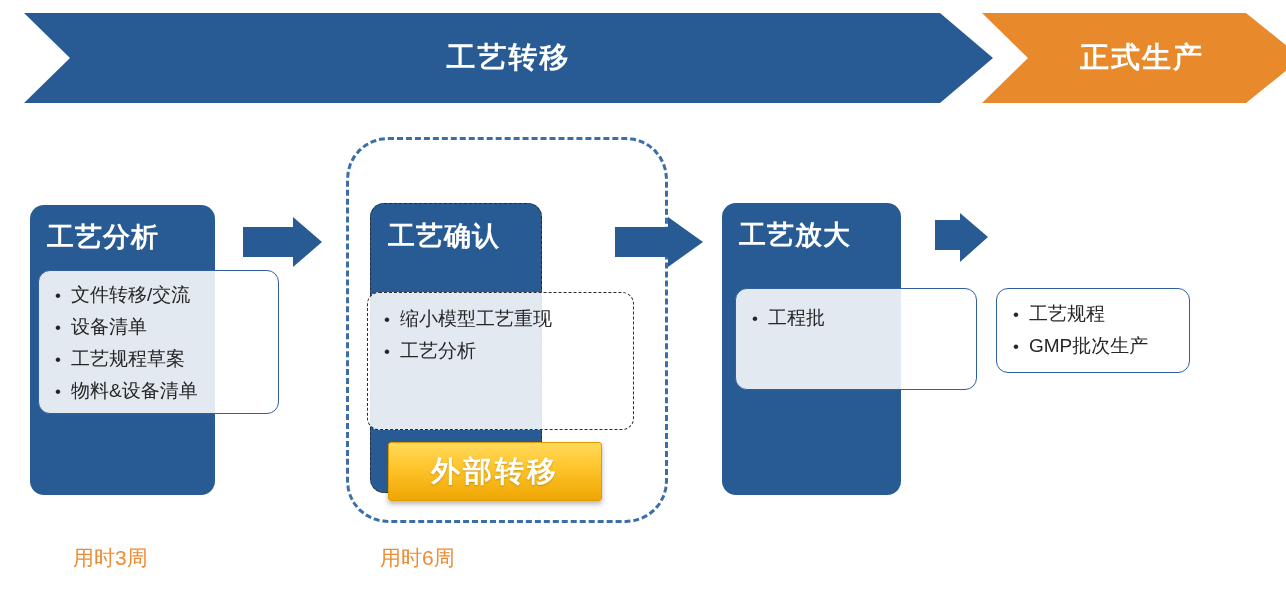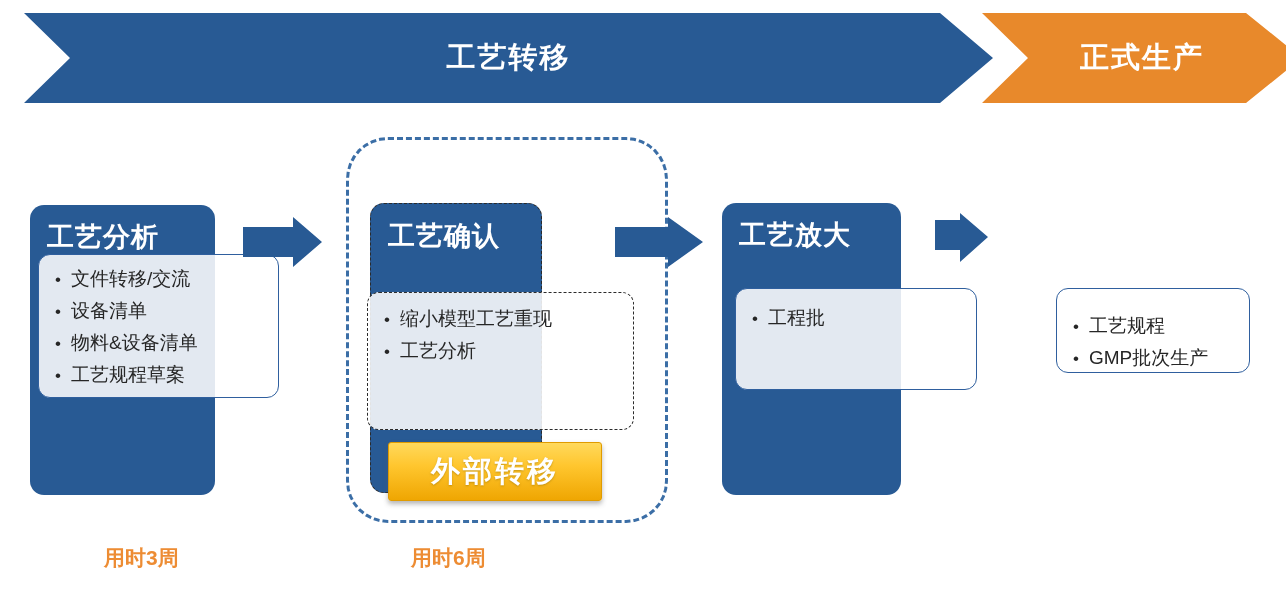--- a/index.html
+++ b/index.html
@@ -40,24 +40,24 @@
   #box2{left:370px;top:203px;width:172px;height:290px;border:1px dashed #2b2b2b;}
   #box3{left:722px;top:203px;width:179px;height:292px;}
   #box4{left:1010px;top:203px;width:193px;height:292px;}
   
   .panel{
     position:absolute;box-sizing:border-box;border-radius:12px;
     background:rgba(255,255,255,0.87);z-index:3;
   }
   .panel-solid{border:1.5px solid #2F5F9E;}
   .panel-dashed{border:1.2px dashed #2b2b2b;}
-  #panel1{left:38px;top:254px;width:241px;height:144px;padding-top:8px;}
+  #panel1{left:38px;top:270px;width:241px;height:144px;padding-top:8px;}
   #panel2{left:367px;top:292px;width:267px;height:138px;padding-top:10px;}
   #panel3{left:735px;top:288px;width:242px;height:102px;padding-top:13px;}
-  #panel4{left:1056px;top:288px;width:194px;height:85px;padding-top:21px;}
+  #panel4{left:996px;top:288px;width:194px;height:85px;padding-top:9px;}
   .panel ul{list-style:none;margin:0;padding:0 8px 0 16px;}
   .panel li{
     font-size:19px;line-height:31px;color:#262626;white-space:nowrap;
   }
   .panel li::before{content:"•";margin-right:10px;font-size:17px;color:#262626;}
   
   .flow-arrow{position:absolute;background:#285A94;z-index:4;}
   #arrow1{left:243px;top:217px;width:79px;height:50px;
     clip-path:polygon(0 10px,50px 10px,50px 0,79px 25px,50px 50px,50px 40px,0 40px);}
   #arrow2{left:615px;top:217px;width:88px;height:50px;
@@ -70,21 +70,21 @@
     border-radius:3px;box-sizing:border-box;
     background:linear-gradient(180deg,#FFD95C 0%,#FFC62E 40%,#EFA602 100%);
     border:1px solid #E09B00;
     box-shadow:0 3px 5px rgba(90,90,90,0.45);
     display:flex;align-items:center;justify-content:center;
     color:#ffffff;font-size:29px;font-weight:bold;letter-spacing:3px;
     text-shadow:0 1px 2px rgba(150,110,0,0.5);
   }
   
   .timing-label{
-    position:absolute;top:544px;font-size:21px;font-weight:bold;color:#ED8C33;z-index:2;margin-left:31px;
+    position:absolute;top:544px;font-size:21px;font-weight:normal;color:#ED8C33;z-index:2;
   }
   #timing1{left:73px;}
   #timing2{left:380px;}
 </style>
 </head>
 <body>
 
 <div class="canvas">
 
   <div class="banner banner-blue">
@@ -96,22 +96,22 @@
 
   <div class="group-dashed"></div>
 
   <div id="box1" class="stage-box stage-blue">
     <span class="stage-title">工艺分析</span>
   </div>
   <div id="panel1" class="panel panel-solid">
     <ul>
       <li>文件转移/交流</li>
       <li>设备清单</li>
+      <li>工艺规程草案</li>
       <li>物料&amp;设备清单</li>
-      <li>工艺规程草案</li>
     </ul>
   </div>
 
   <div id="arrow1" class="flow-arrow"></div>
 
   <div id="box2" class="stage-box stage-blue">
     <span class="stage-title">工艺确认</span>
   </div>
   <div id="panel2" class="panel panel-dashed">
     <ul>

